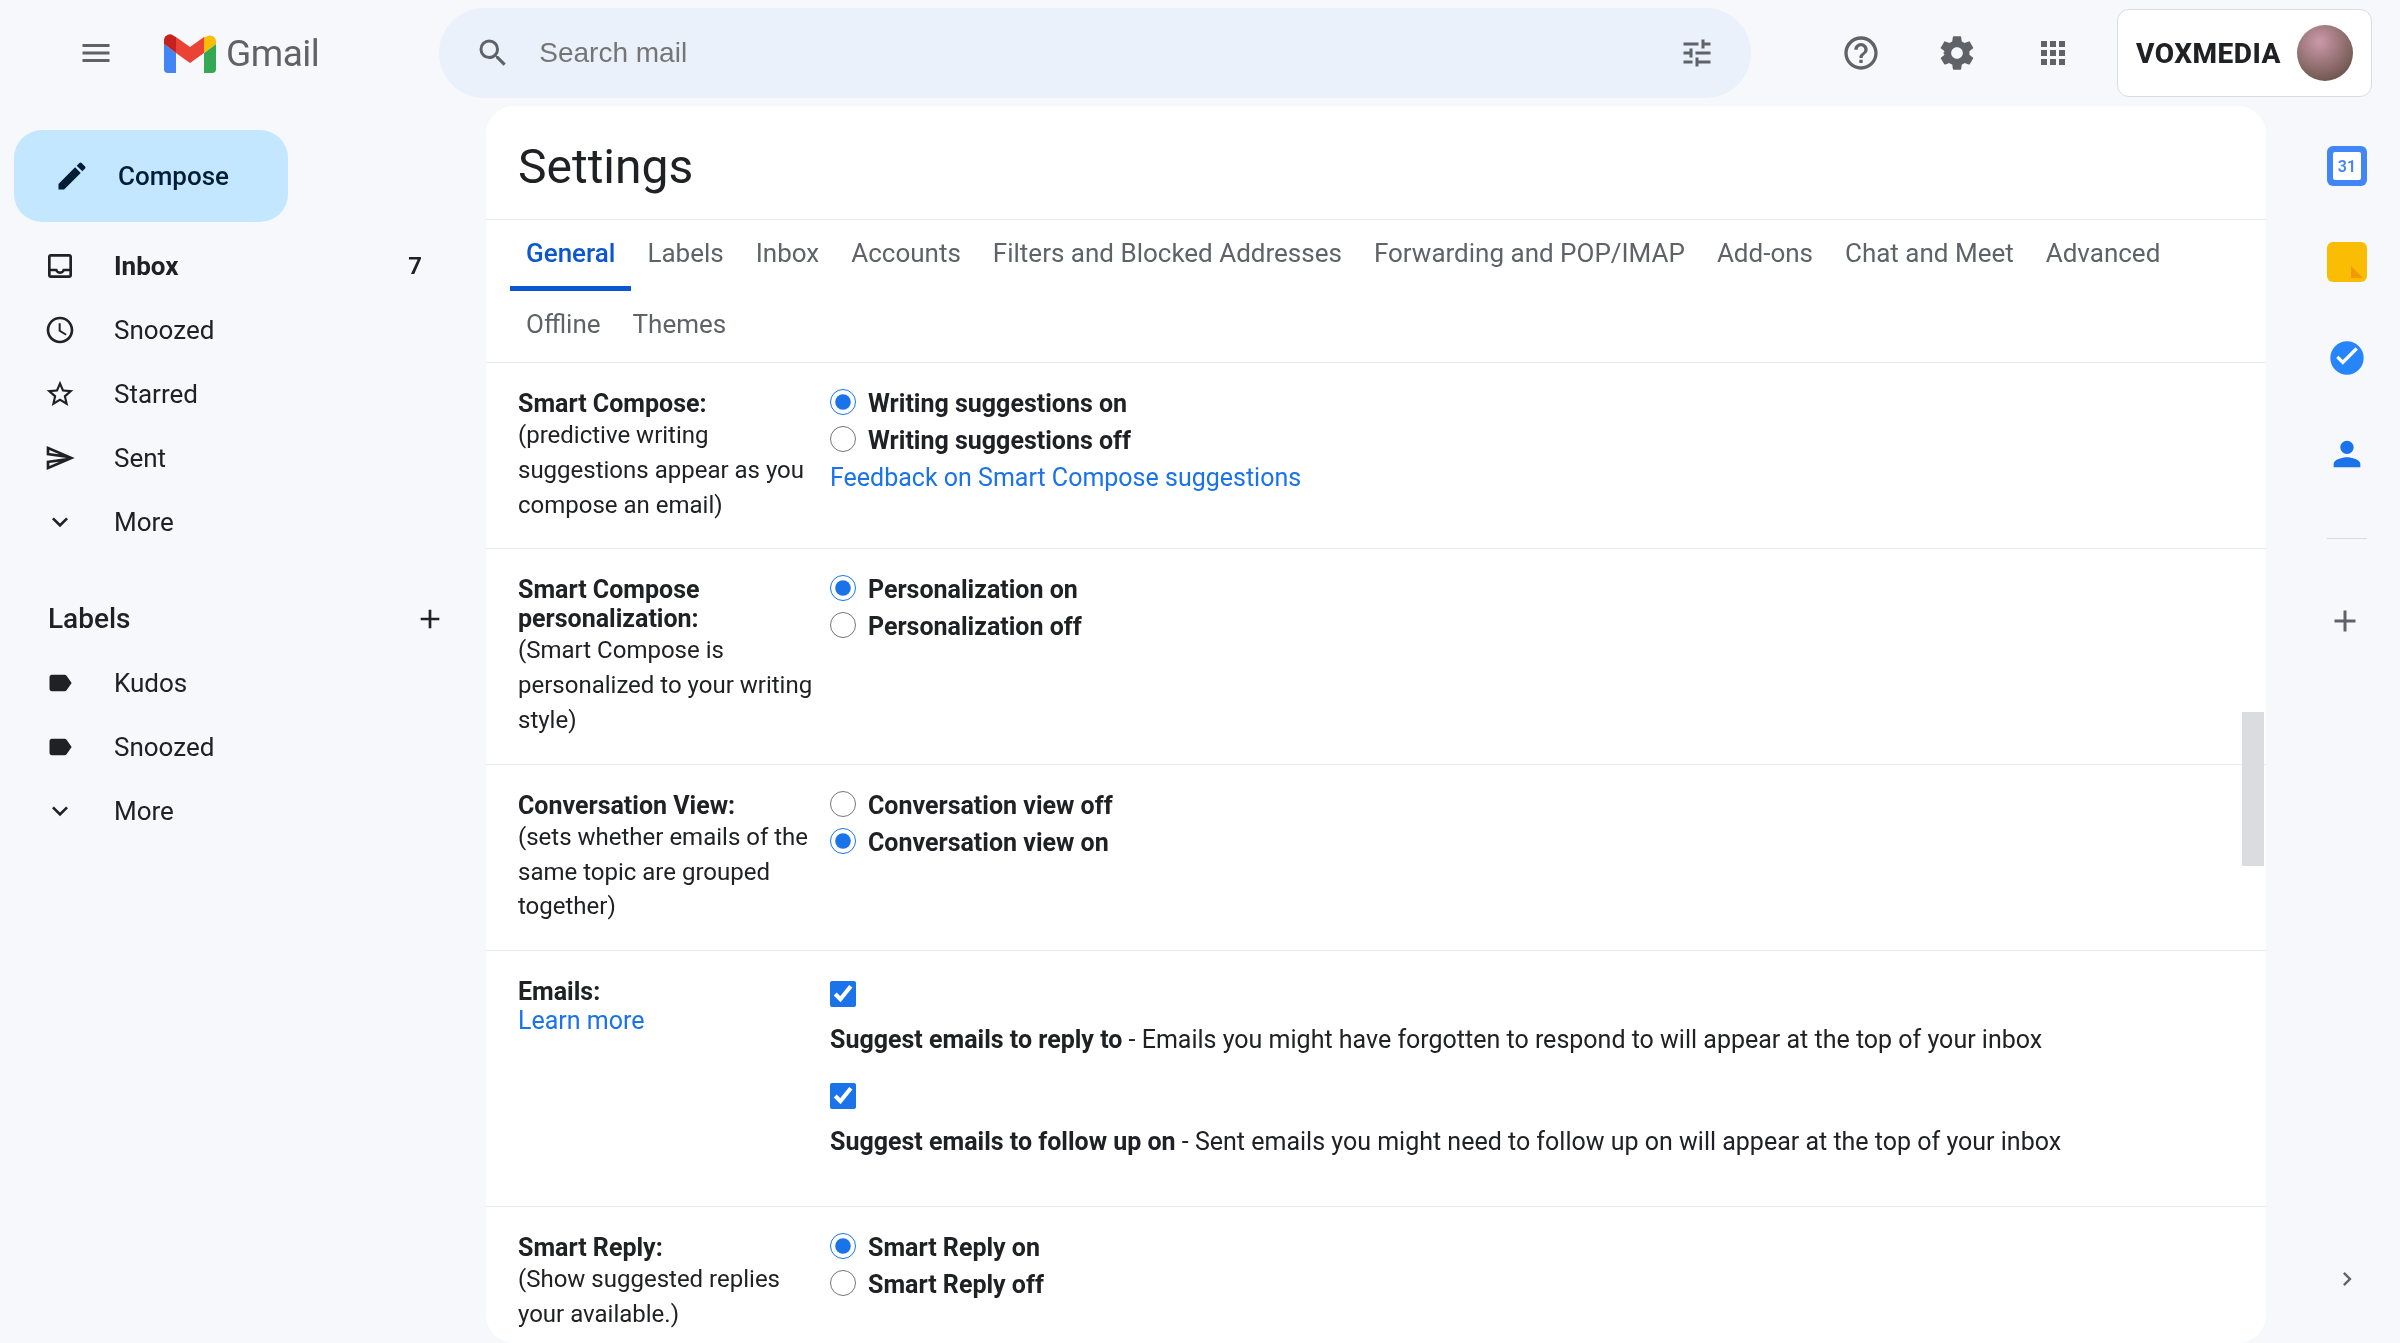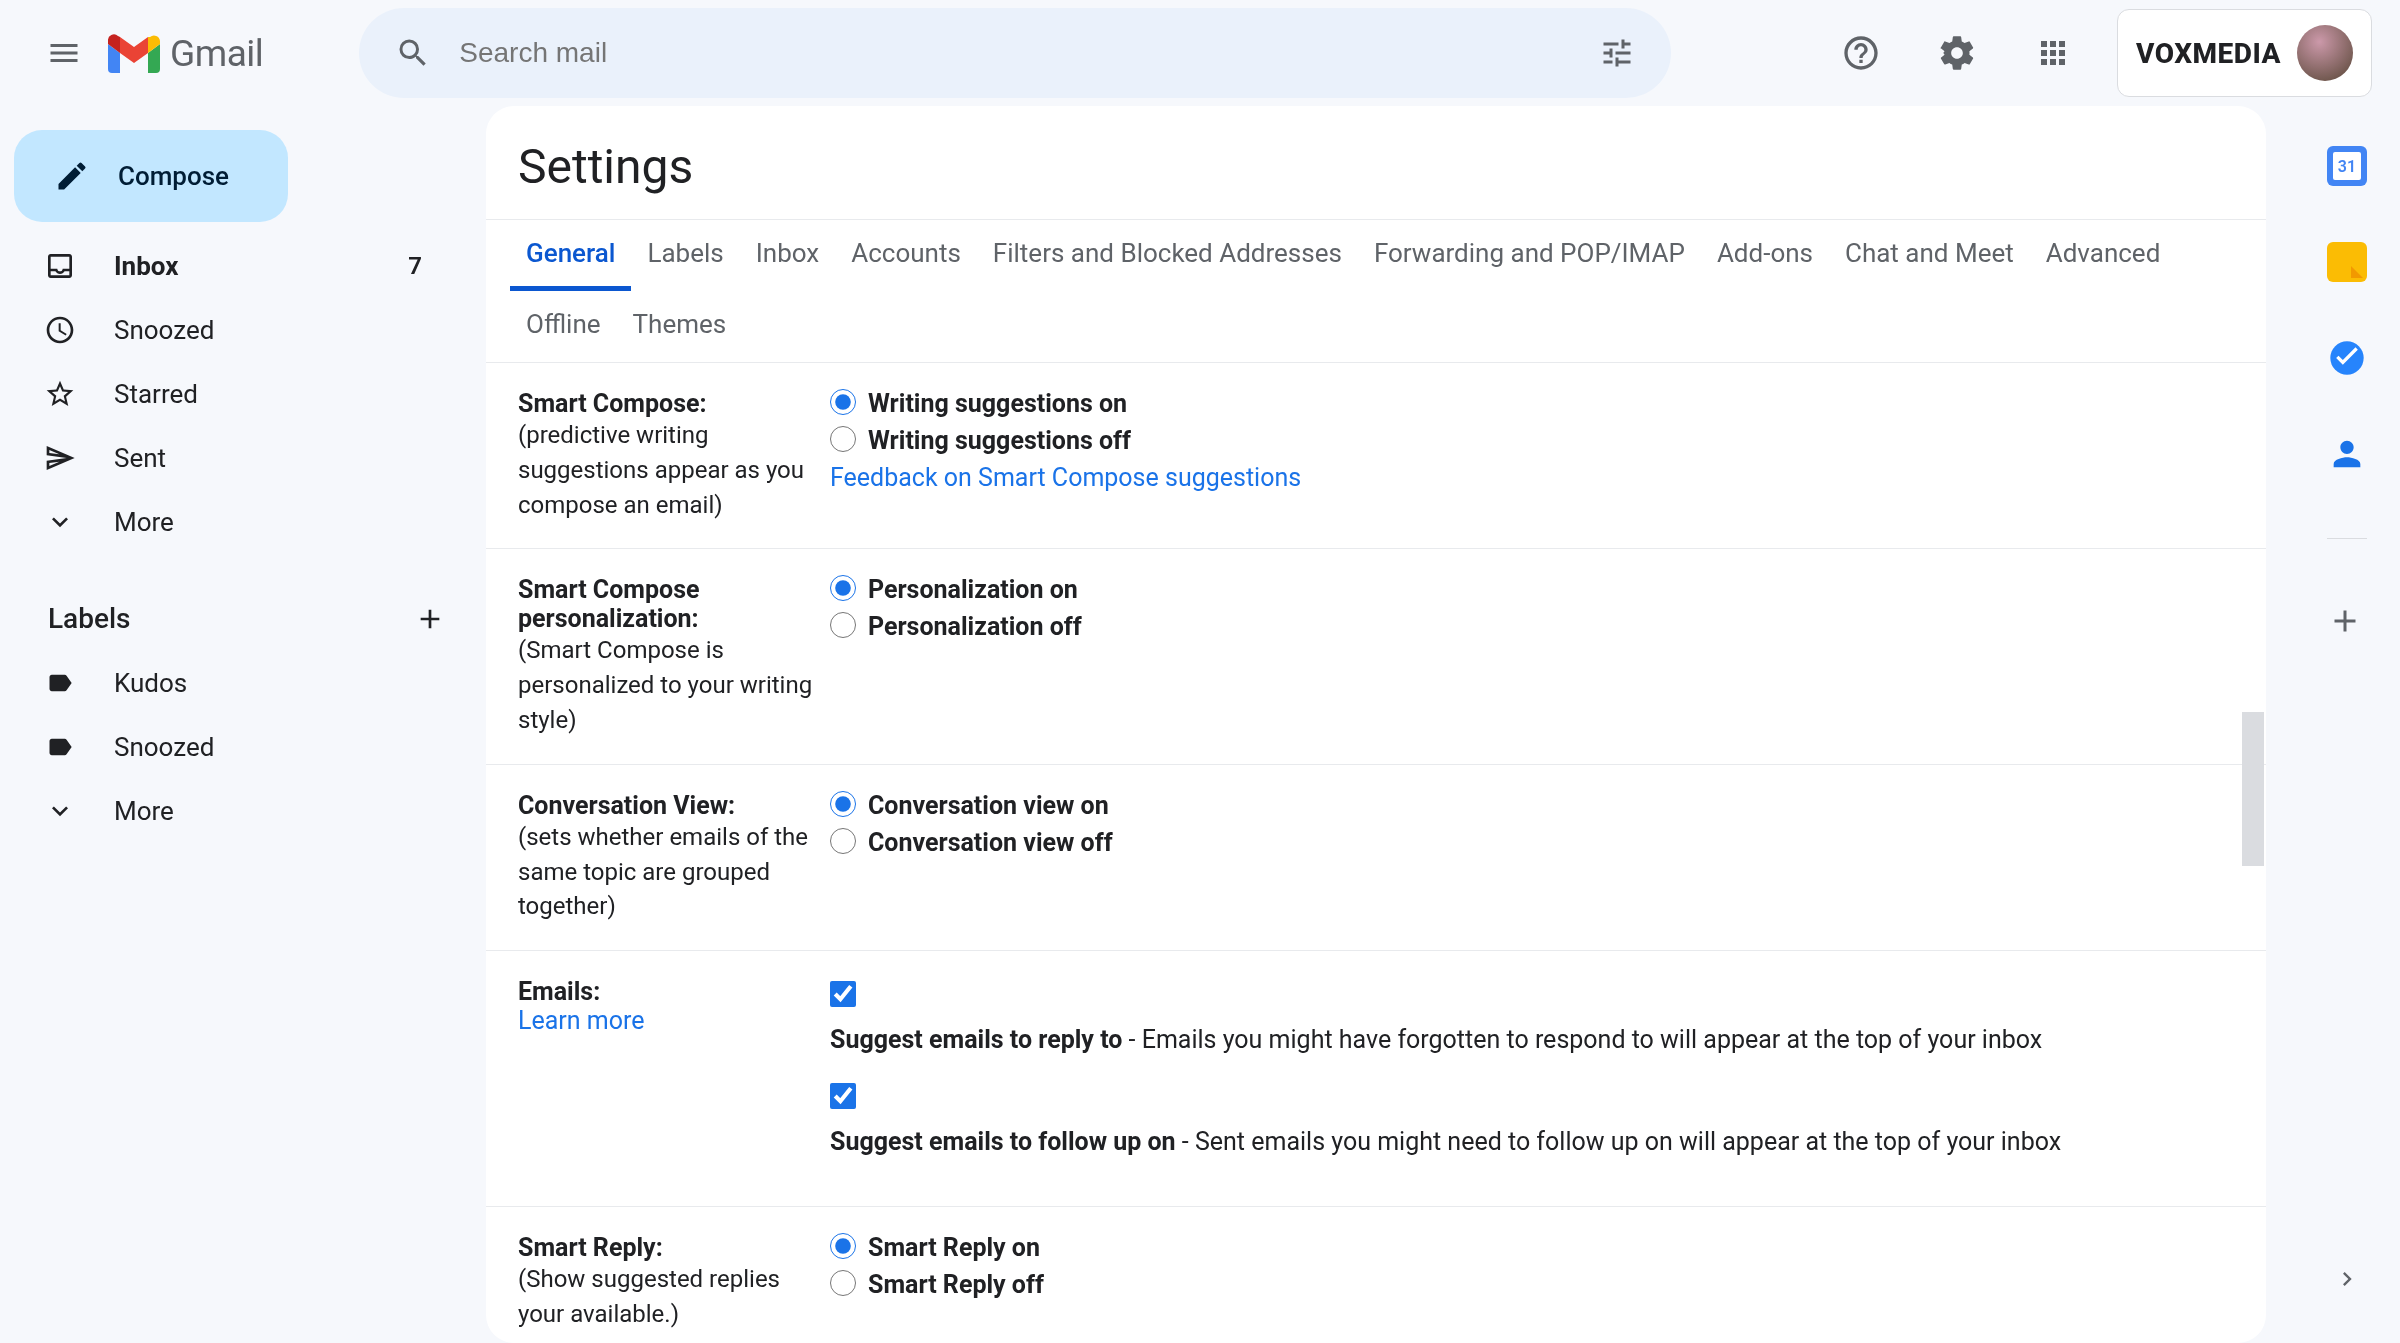--- a/index.html
+++ b/index.html
@@ -1,17 +1,17 @@
 <!DOCTYPE html>
 <html><head>
 <meta charset="utf-8">
 <style>
 * { box-sizing: border-box; margin: 0; padding: 0; }
 body { font-family: 'Google Sans', Roboto, Arial, sans-serif; background: #f6f8fc; color: #202124; overflow: hidden; width: 2400px; height: 1343px; transform-origin: top left; }
-.header { display: flex; align-items: center; height: 106px; padding: 8px 28px; gap: 0; }
+.header { display: flex; align-items: center; height: 106px; padding: 8px 28px; gap: 24px; margin-left: 32px; }
 .menu-btn { width: 72px; height: 72px; display: flex; align-items: center; justify-content: center; cursor: pointer; border-radius: 50%; }
 .logo { display: flex; align-items: center; gap: 10px; margin-left: 8px; }
 .logo-icon { width: 52px; height: 40px; }
 .logo-text { font-size: 37px; color: #5f6368; font-weight: 400; letter-spacing: -0.5px; }
 .search-bar { flex: 0 0 auto; margin-left: 96px; display: flex; align-items: center; background: #eaf1fb; border-radius: 48px; height: 90px; width: 1312px; padding: 0 24px; }
 .search-bar input { border: none; background: transparent; font-size: 28px; flex: 1; outline: none; color: #5f6368; margin-left: 16px; }
 .search-icon-wrap { width: 60px; height: 60px; display: flex; align-items: center; justify-content: center; }
 .tune-icon-wrap { width: 60px; height: 60px; display: flex; align-items: center; justify-content: center; cursor: pointer; }
 .header-right { display: flex; align-items: center; gap: 32px; margin-left: auto; }
 .icon-btn { width: 64px; height: 64px; display: flex; align-items: center; justify-content: center; cursor: pointer; border-radius: 50%; }
@@ -254,26 +254,26 @@
           </div>
         </div>
 
         <div class="setting-row">
           <div class="setting-label-col">
             <div class="setting-name">Conversation View:</div>
             <div class="setting-sub">(sets whether emails of the same topic are grouped together)</div>
           </div>
           <div class="setting-options">
             <div class="radio-row">
+                <input type="radio" name="cv" style="">
+                <label>Conversation view off</label>
+              </div>
+            <div class="radio-row">
                 <input type="radio" name="cv" checked="" style="">
                 <label>Conversation view on</label>
-              </div>
-            <div class="radio-row">
-                <input type="radio" name="cv" style="">
-                <label>Conversation view off</label>
               </div>
           </div>
         </div>
 
         <div class="setting-row">
           <div class="setting-label-col">
             <div class="setting-name">Emails:</div>
             <div class="link" style="font-size:25px">Learn more</div>
           </div>
           <div class="setting-options">

